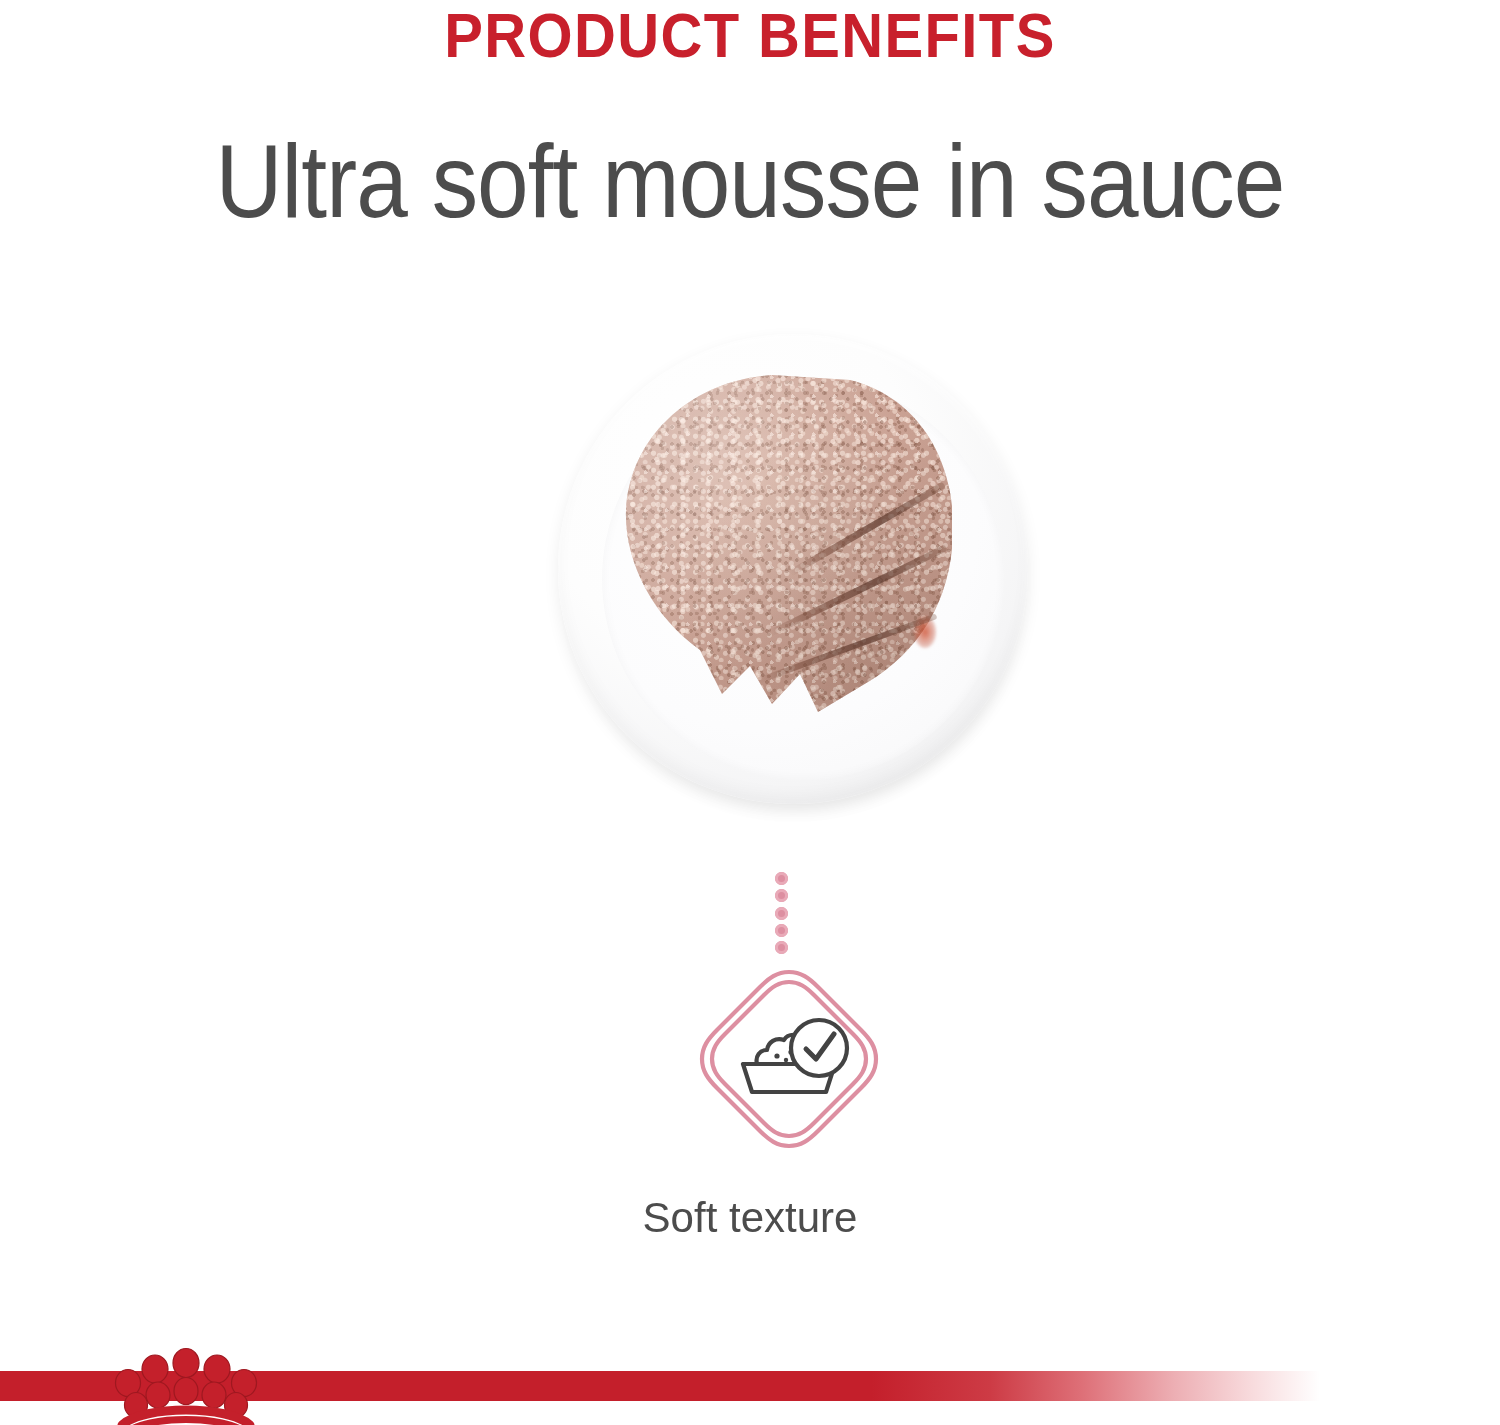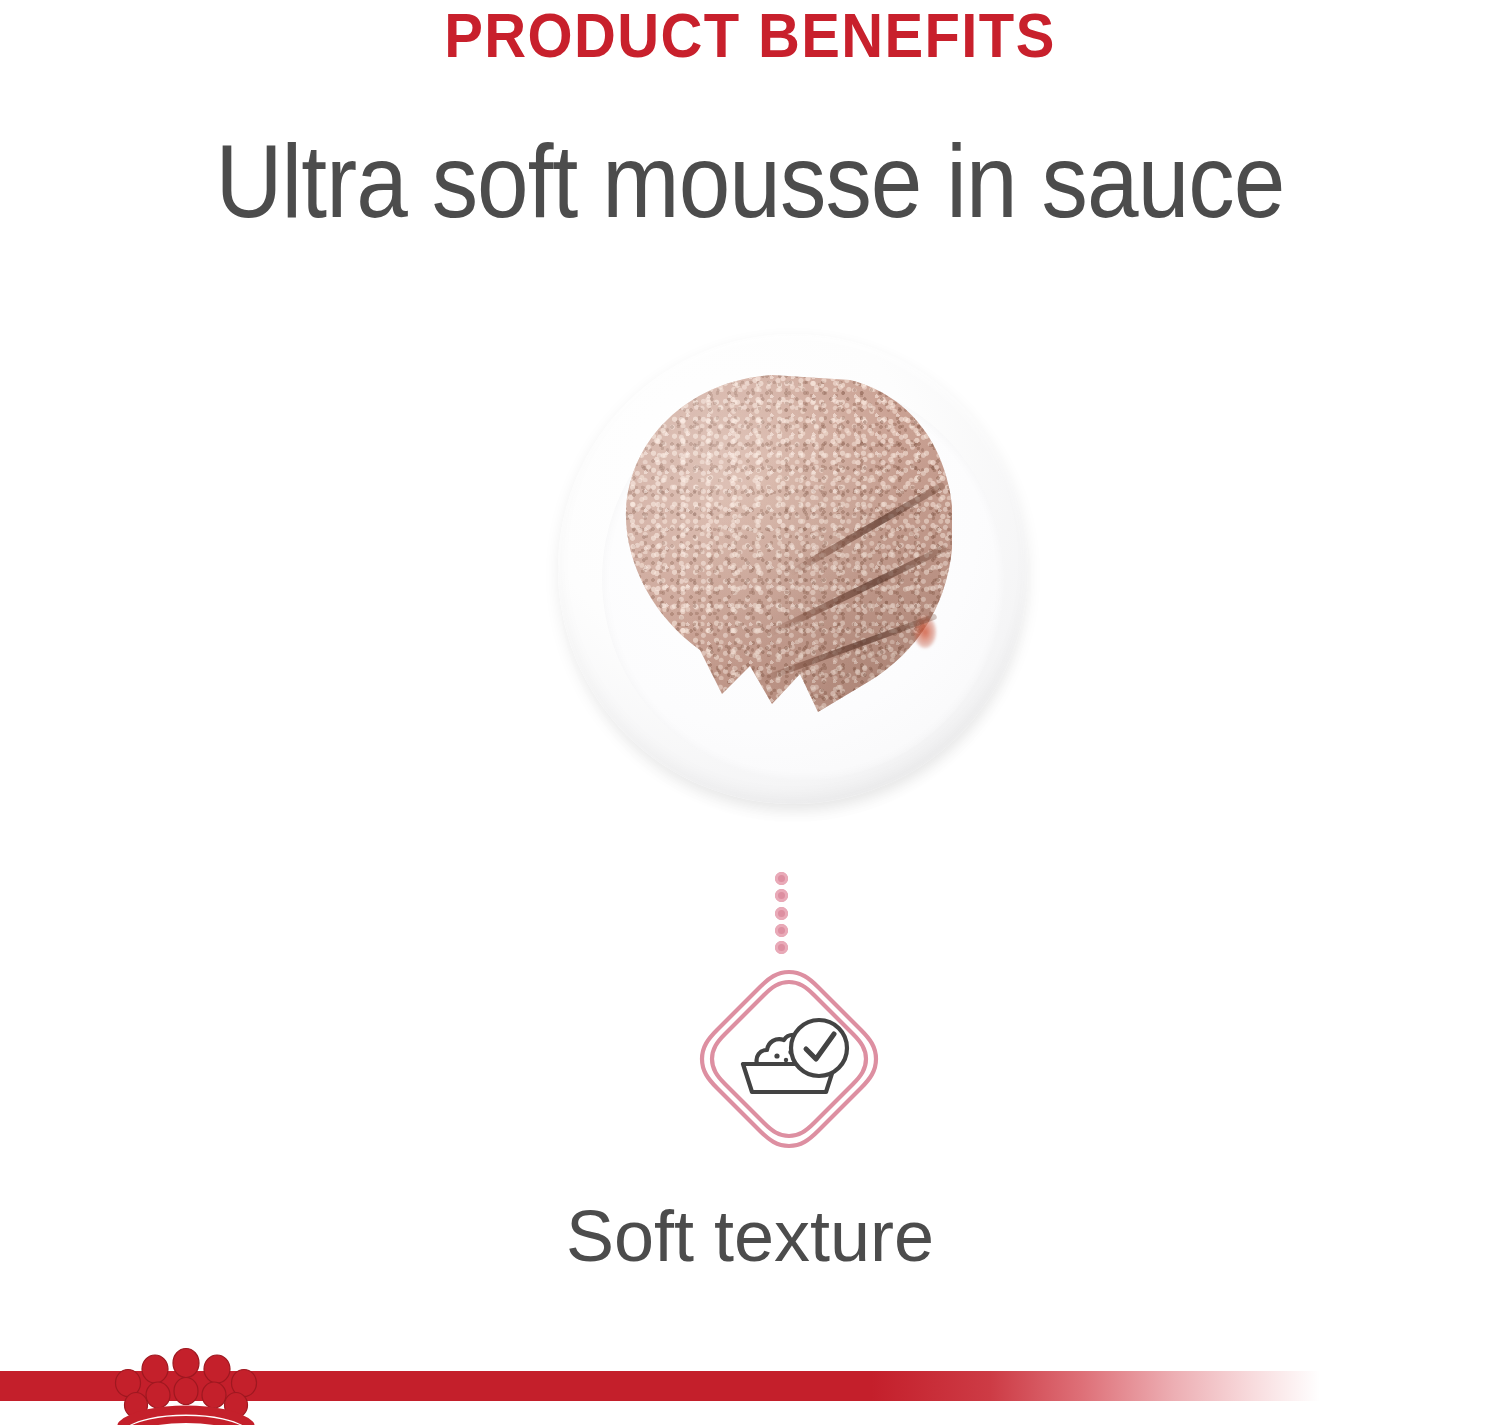--- a/index.html
+++ b/index.html
@@ -185,21 +185,21 @@
     width:182px; height:182px;
   }
   .badge svg { display:block; width:182px; height:182px; }
 
   
   .caption {
     position:absolute;
     left:0; top:1192px; width:1500px;
     text-align:center;
     color:#4C4C4C;
-    font-size:72px;
+    font-size:42px;
     line-height:1.24;
     font-weight:400;
     letter-spacing:0px;
   }
   .caption .line { display:block; white-space:nowrap; }
 
   
   .footer {
     position:absolute;
     left:0; top:1371px;

